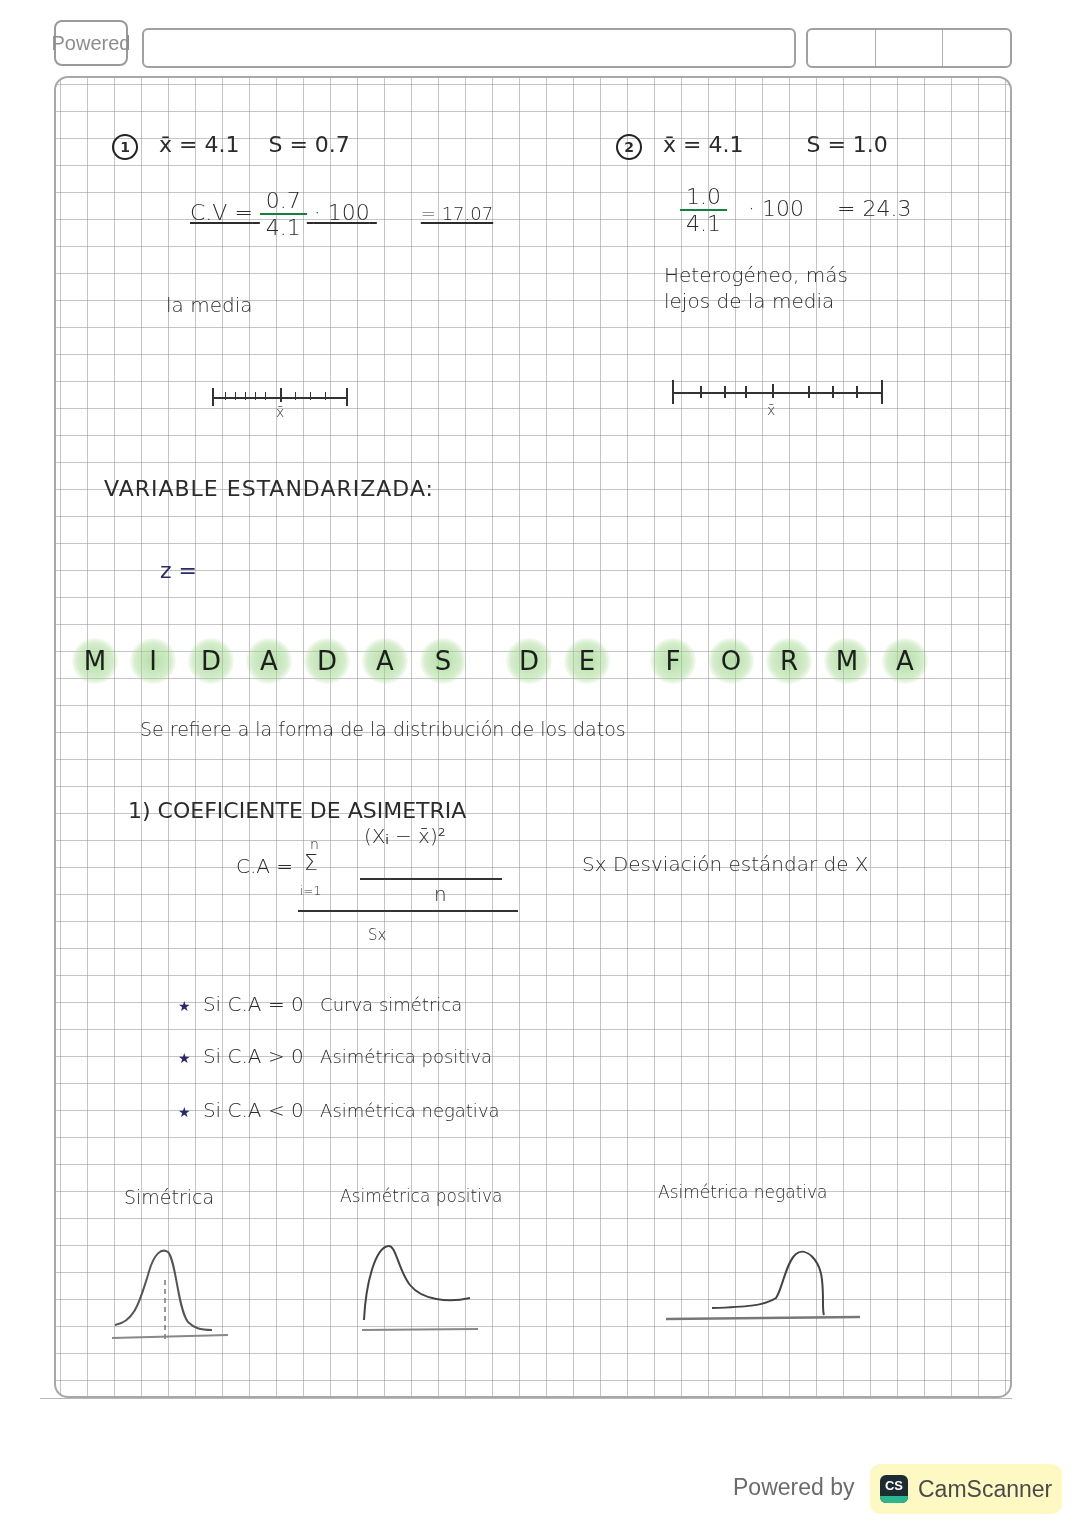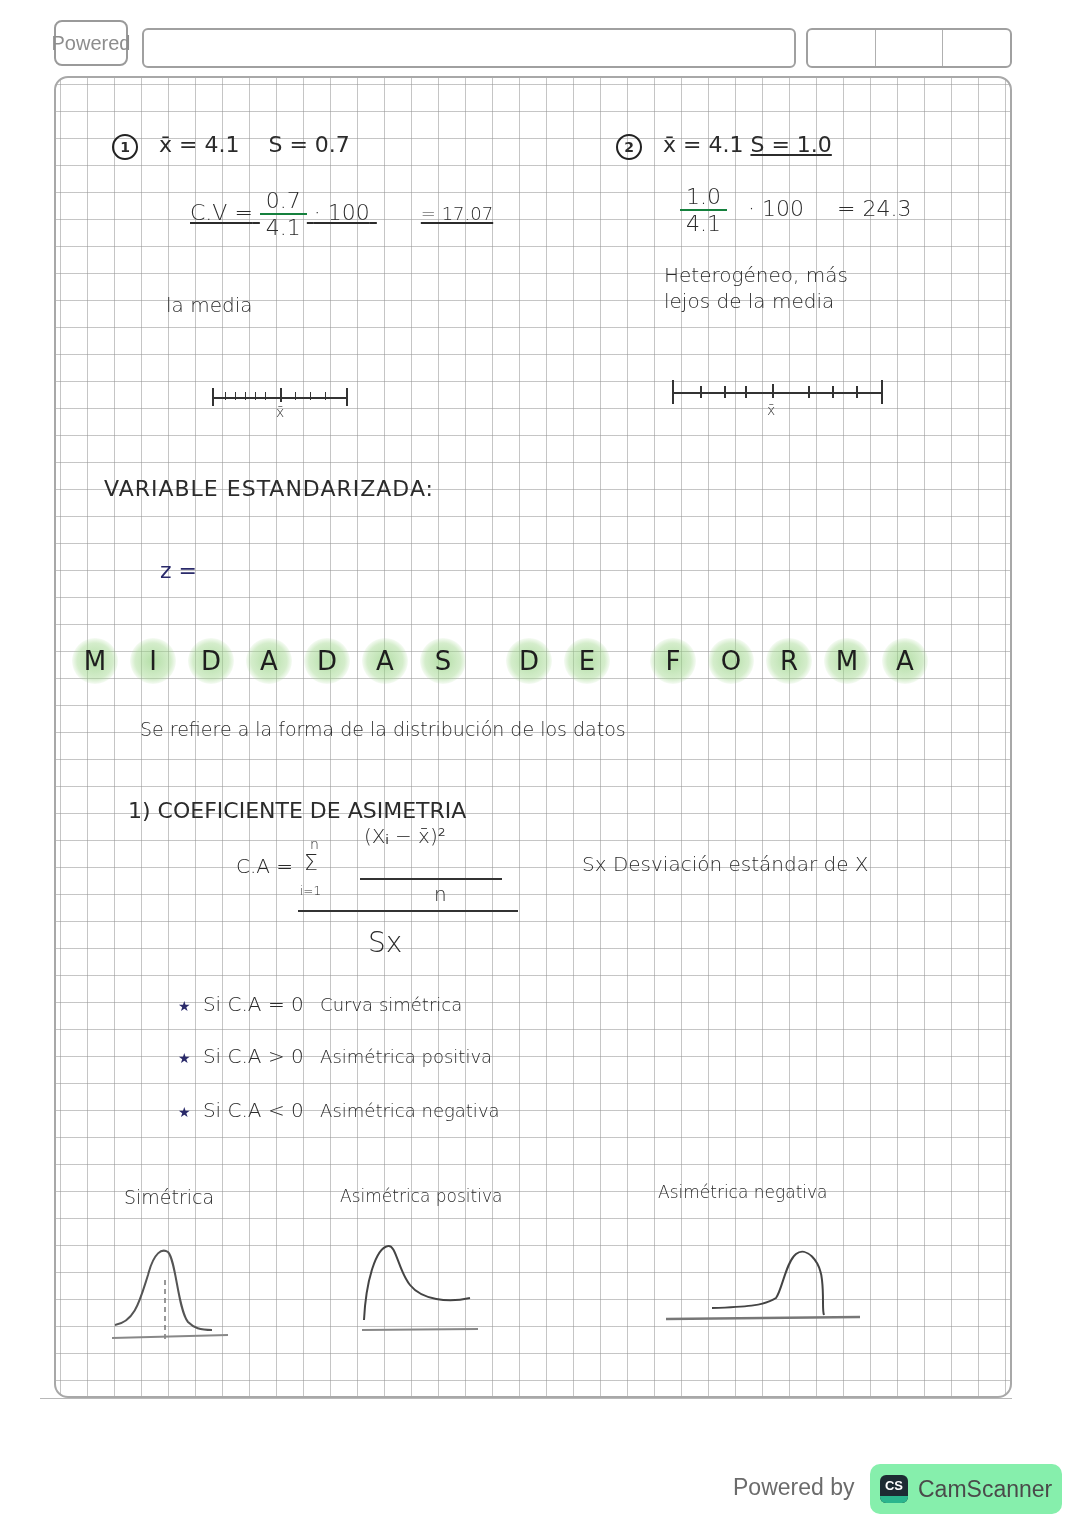--- a/index.html
+++ b/index.html
@@ -54,21 +54,21 @@
     text-align:center; line-height:46px; font-size:26px; color:#1e1e1e; margin-right:12px;
     font-family:"DejaVu Sans", sans-serif;
   }
   .hl.gap { margin-left:28px; }
   .footer-powered {
     position:absolute; left:733px; top:1474px; font-size:23px; color:#6b6b6b;
     font-family:"Liberation Sans", sans-serif;
   }
   .footer-badge {
     position:absolute; left:870px; top:1464px; width:192px; height:50px; border-radius:10px;
-    background:#86efac; display:flex; align-items:center; padding-left:10px; box-sizing:border-box;
+    background:#fef9c3; display:flex; align-items:center; padding-left:10px; box-sizing:border-box;
   }
   .cs-icon {
     width:28px; height:28px; border-radius:6px; background:#1d2b33; position:relative; overflow:hidden;
     color:#fff; font-size:13px; font-weight:bold; text-align:center; line-height:22px;
     font-family:"Liberation Sans", sans-serif;
   }
   .cs-icon::after { content:""; position:absolute; left:0; bottom:0; width:100%; height:7px; background:#2bb68d; }
   .cs-name { margin-left:10px; font-size:23px; color:#4a4a4a; font-family:"Liberation Sans", sans-serif; }
   svg.curve { position:absolute; overflow:visible; }
 </style>
@@ -116,21 +116,21 @@
   <div class="tick" style="left:265px; top:392px; height:8px; width:1px;"></div>
   <div class="tick" style="left:295px; top:392px; height:8px; width:1px;"></div>
   <div class="tick" style="left:310px; top:392px; height:8px; width:1px;"></div>
   <div class="tick" style="left:325px; top:392px; height:8px; width:1px;"></div>
   <div class="hand light" style="left:276px; top:404px; font-size:14px;">x̄</div>
 </div>
 
 <div class="hand" style="left:616px; top:132px; font-size:22px;">
   <span class="circled">2</span>
   <span>x̄ = 4.1</span>
-  <span style="text-decoration:underline;">S = 1.0</span>
+  <span style="margin-left:56px;">S = 1.0</span>
 </div>
 <div class="hand light" style="left:680px; top:184px; font-size:22px;">
   <span class="frac">
     <span class="num">1.0</span>
     <span class="den">4.1</span>
   </span>
   <span style="margin-left:14px;">· 100</span>
   <span style="margin-left:26px;">= 24.3</span>
 </div>
 <div class="hand light" style="left:664px; top:262px; font-size:20px; line-height:26px;">
@@ -178,21 +178,21 @@
 
 <div>
   <div class="hand light" style="left:236px; top:854px; font-size:20px;">C.A =</div>
   <div class="hand light" style="left:310px; top:836px; font-size:14px;">n</div>
   <div class="hand light" style="left:304px; top:850px; font-size:22px;">Σ</div>
   <div class="hand light" style="left:300px; top:884px; font-size:12px;">i=1</div>
   <div class="hand light" style="left:364px; top:824px; font-size:20px;">(Xᵢ − x̄)²</div>
   <div style="position:absolute; left:360px; top:878px; width:142px; height:2px; background:#333;"></div>
   <div class="hand light" style="left:434px; top:882px; font-size:20px;">n</div>
   <div style="position:absolute; left:298px; top:910px; width:220px; height:2px; background:#333;"></div>
-  <div class="hand light" style="left:368px; top:926px; font-size:28px;text-align:center;">Sx</div>
+  <div class="hand light" style="left:368px; top:926px; font-size:15px;text-align:center;">Sx</div>
 </div>
 
 <div class="hand light" style="left:582px; top:852px; font-size:20px;">Sx Desviación estándar de X</div>
 
 <div>
   <div class="hand" style="left:178px; top:992px; font-size:20px;">
     <span style="color:#2a2a6a; font-size:14px;">★</span>
     <span class="light" style="margin-left:6px;">Si  C.A = 0</span>
     <span class="light" style="margin-left:10px; font-size:18px;">Curva simétrica</span>
   </div>

